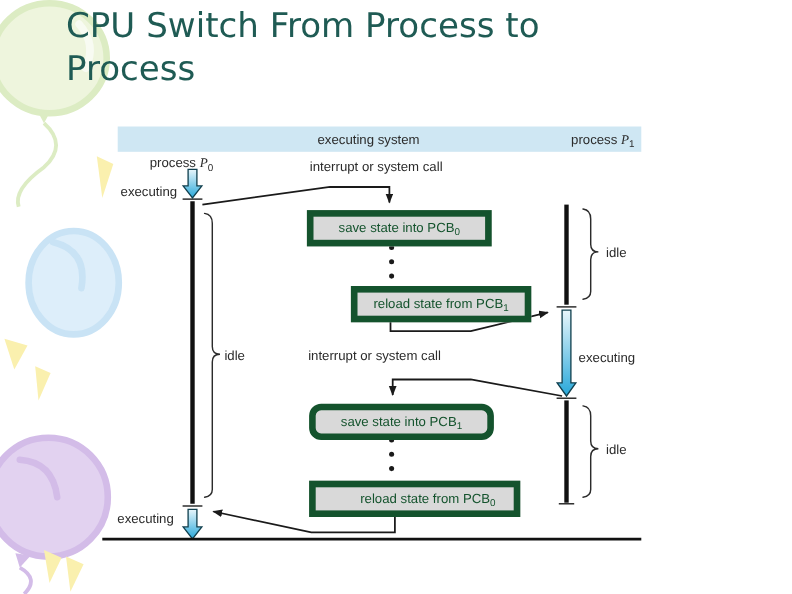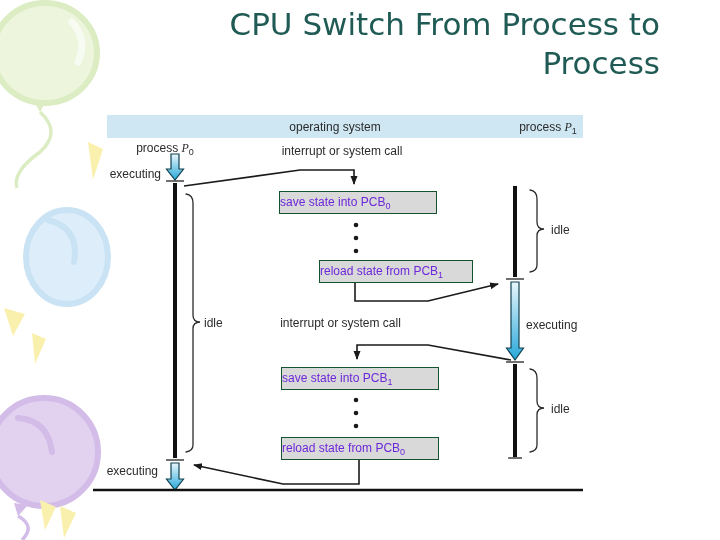--- a/index.html
+++ b/index.html
@@ -5,42 +5,43 @@
   html,body{margin:0;padding:0;}
   body{
     width:720px;height:540px;position:relative;overflow:hidden;
     background:#ffffff;
     font-family:"Liberation Sans", sans-serif;
   }
   .abs{position:absolute;}
   
   .slide-title{
     left:60px;top:5px;width:600px;
-    text-align:right;
+    text-align:left;
     font-family:"DejaVu Sans", sans-serif;
     font-size:31px;line-height:39px;
     color:var(--title,#1F5B54);
     letter-spacing:0px;
   }
   
   .dtx{
     font-size:12px;line-height:14px;color:#2b2b2b;
     white-space:nowrap;
   }
   .hdr-bar{
     left:107px;top:115px;width:476px;height:23px;
     background:var(--header-bg,#CFE7F3);
   }
   .hdr-label{top:120px;height:14px;text-align:center;}
   .pvar{font-family:"Liberation Serif", serif;font-style:italic;}
   sub.s{font-size:9px;line-height:0;vertical-align:-3px;}
   .pcb-box{
     background:var(--box-bg,#D9D9D9);
-    border:1px solid #14532d;
-    font-size:12px;line-height:21px;height:21px;color:#6d28d9;
+    border:6px solid #14532d;
+    text-align:center;
+    font-size:12px;line-height:21px;height:21px;color:#14532d;
     white-space:nowrap;
   }
   .t-right{text-align:right;}
 </style>
 </head>
 <body>
 
 <svg class="abs" style="left:0;top:0;" width="130" height="540" viewBox="0 0 130 540">
   <g>
     <ellipse cx="45" cy="53" rx="52" ry="50" fill="#eef5dd" stroke="#dcecc3" stroke-width="6"></ellipse>
@@ -134,43 +135,43 @@
   </g>
 
   <line x1="93" y1="490" x2="583" y2="490" stroke="#111" stroke-width="2.5"></line>
 </svg>
 
 <div class="abs hdr-bar"></div>
 <div class="abs dtx hdr-label" style="left:110px;width:110px;margin-top:21px;">
   <span>process </span><span class="pvar">P</span><sub class="s">0</sub>
 </div>
 <div class="abs dtx hdr-label" style="left:275px;width:120px;">
-  <span>operating system</span>
+  <span>executing system</span>
 </div>
 <div class="abs dtx hdr-label" style="left:493px;width:110px;">
   <span>process </span><span class="pvar">P</span><sub class="s">1</sub>
 </div>
 
 <div class="abs dtx" style="left:262px;top:144px;width:160px;text-align:center;">
   <span>interrupt or system call</span>
 </div>
 <div class="abs dtx" style="left:258px;top:316px;width:165px;text-align:center;">
   <span>interrupt or system call</span>
 </div>
 
 <div class="abs pcb-box" style="left:279px;top:191px;width:156px;">
   <span>save state into PCB</span><sub class="s">0</sub>
 </div>
 <div class="abs pcb-box" style="left:279px;top:260px;width:152px;margin-left:40px;">
   <span>reload state from PCB</span><sub class="s">1</sub>
 </div>
-<div class="abs pcb-box" style="left:281px;top:367px;width:156px;">
+<div class="abs pcb-box" style="left:281px;top:367px;width:156px;border-radius:11px;">
   <span>save state into PCB</span><sub class="s">1</sub>
 </div>
-<div class="abs pcb-box" style="left:281px;top:437px;width:156px;">
+<div class="abs pcb-box" style="left:281px;top:437px;width:156px;padding-left:24px;">
   <span>reload state from PCB</span><sub class="s">0</sub>
 </div>
 
 <div class="abs dtx t-right" style="left:95px;top:167px;width:66px;">
   <span>executing</span>
 </div>
 <div class="abs dtx" style="left:204px;top:316px;">
   <span>idle</span>
 </div>
 <div class="abs dtx" style="left:551px;top:223px;">

